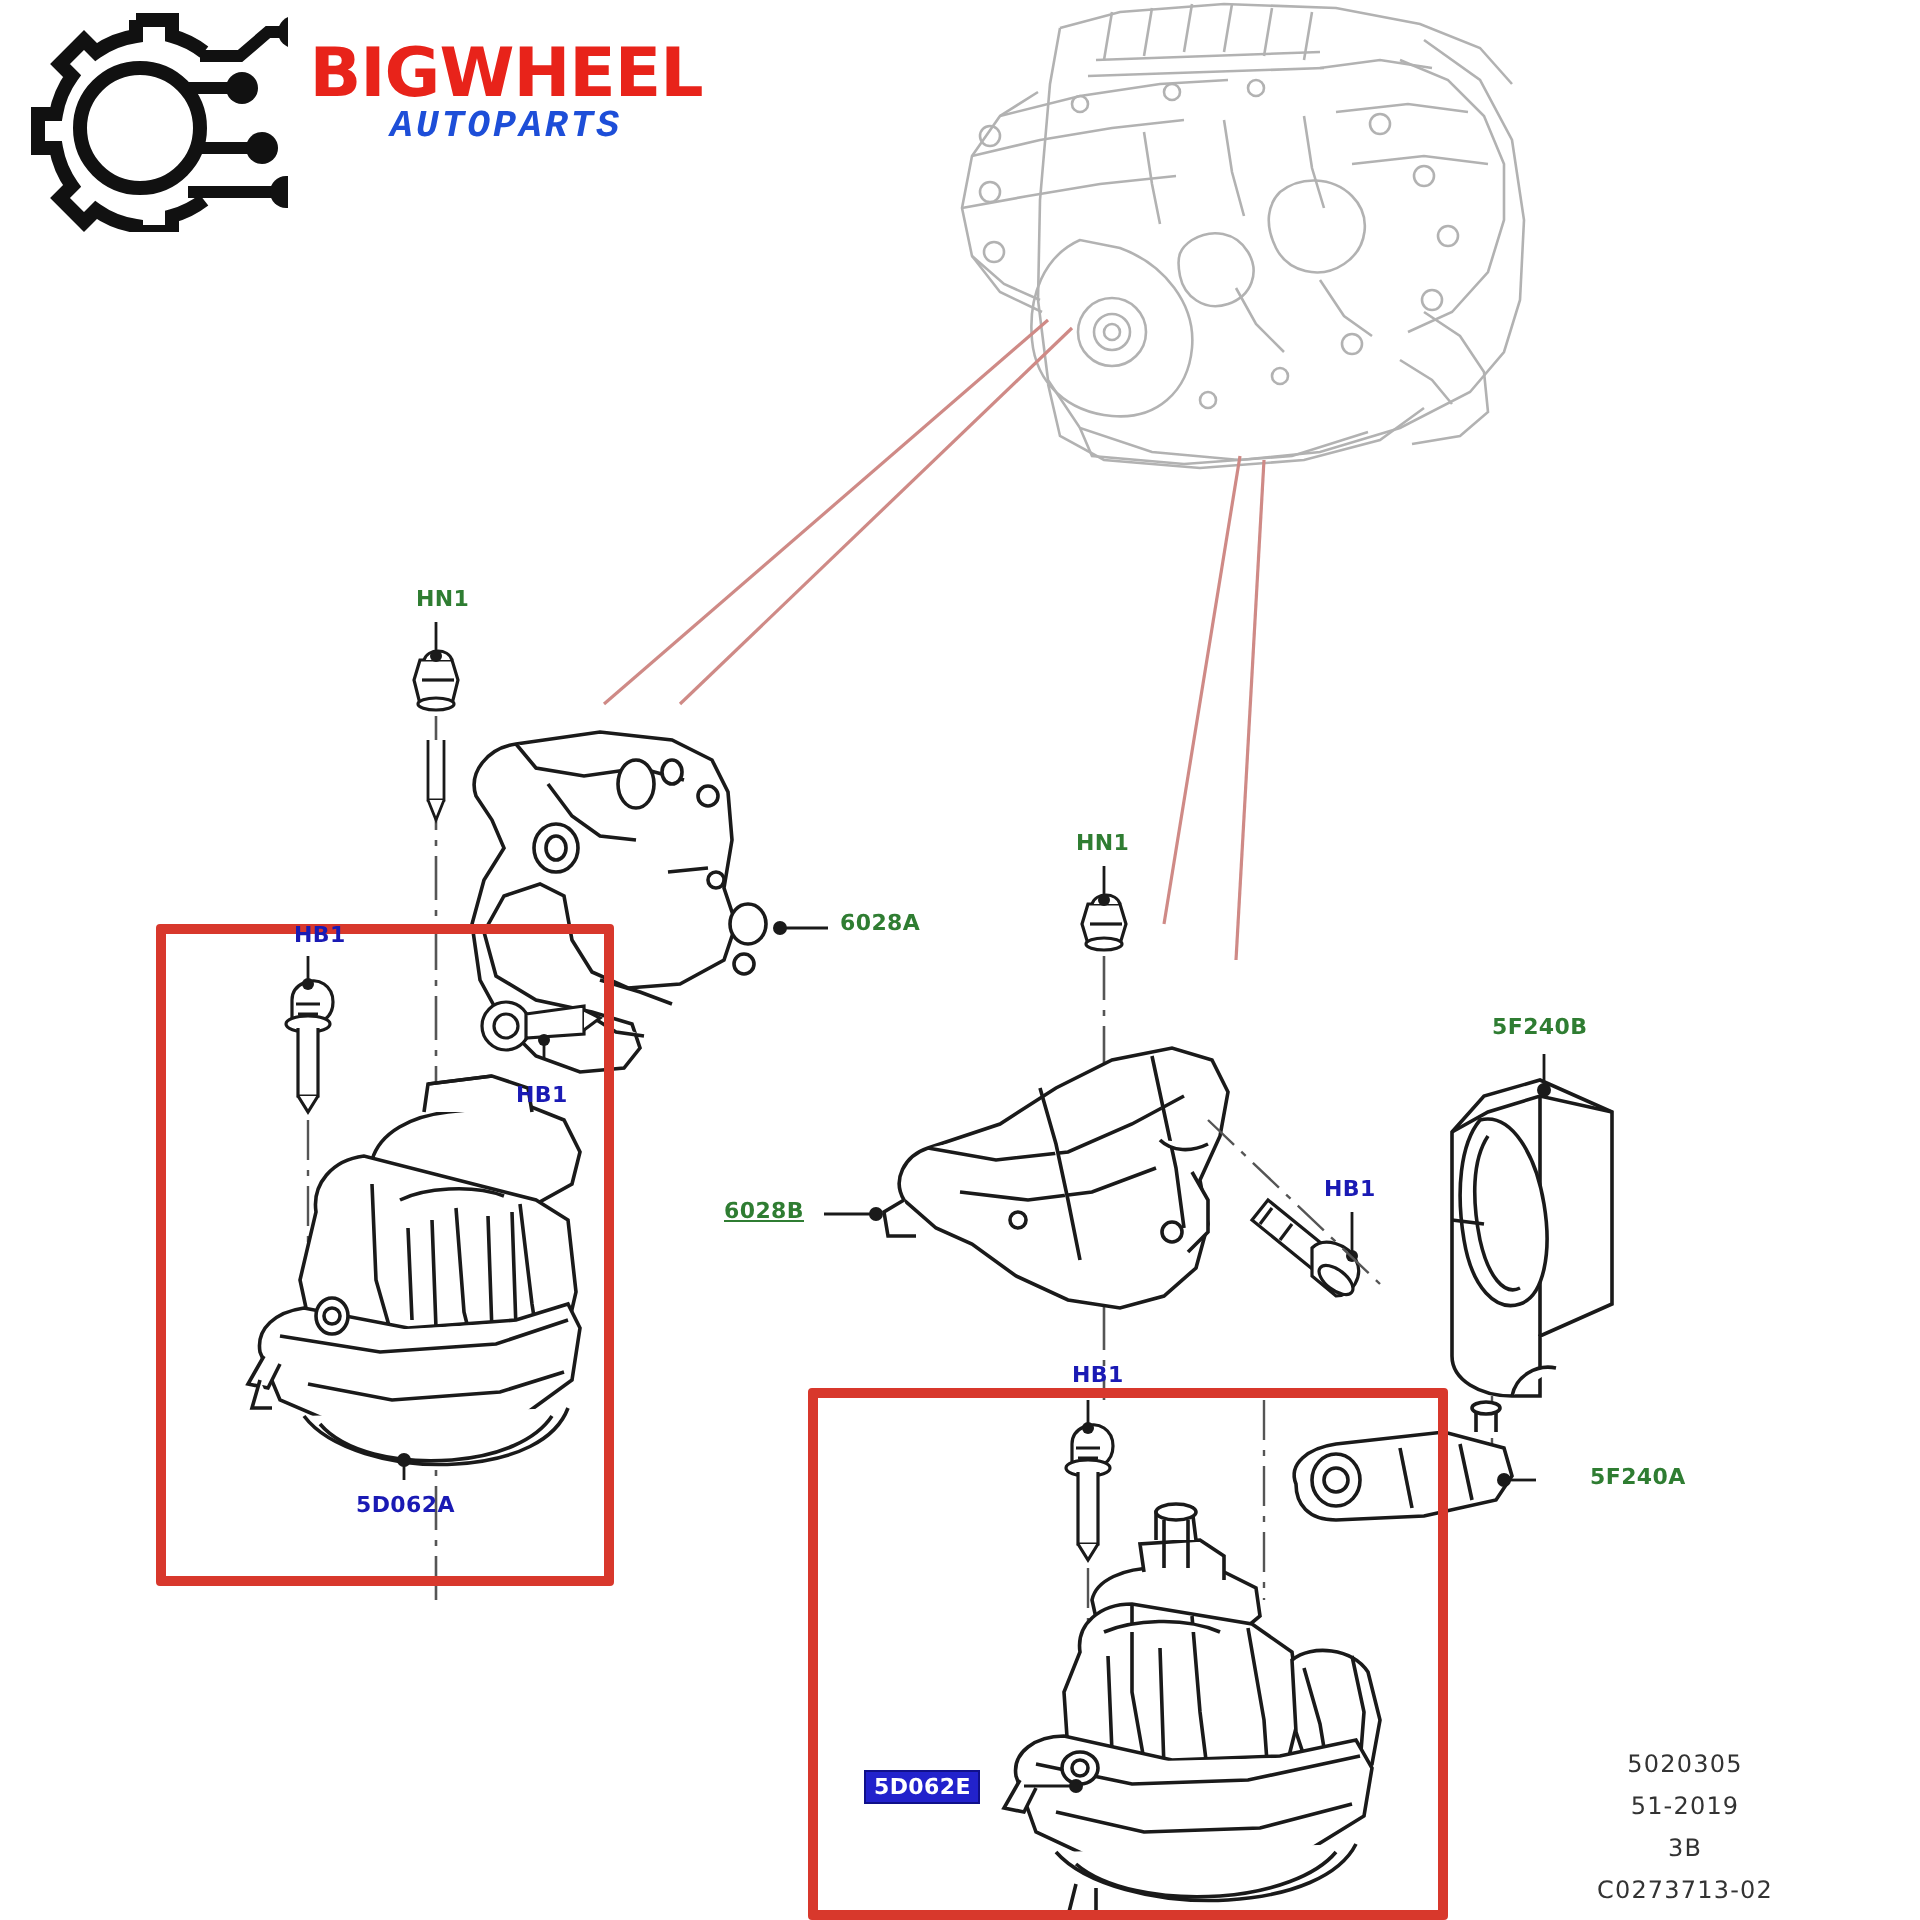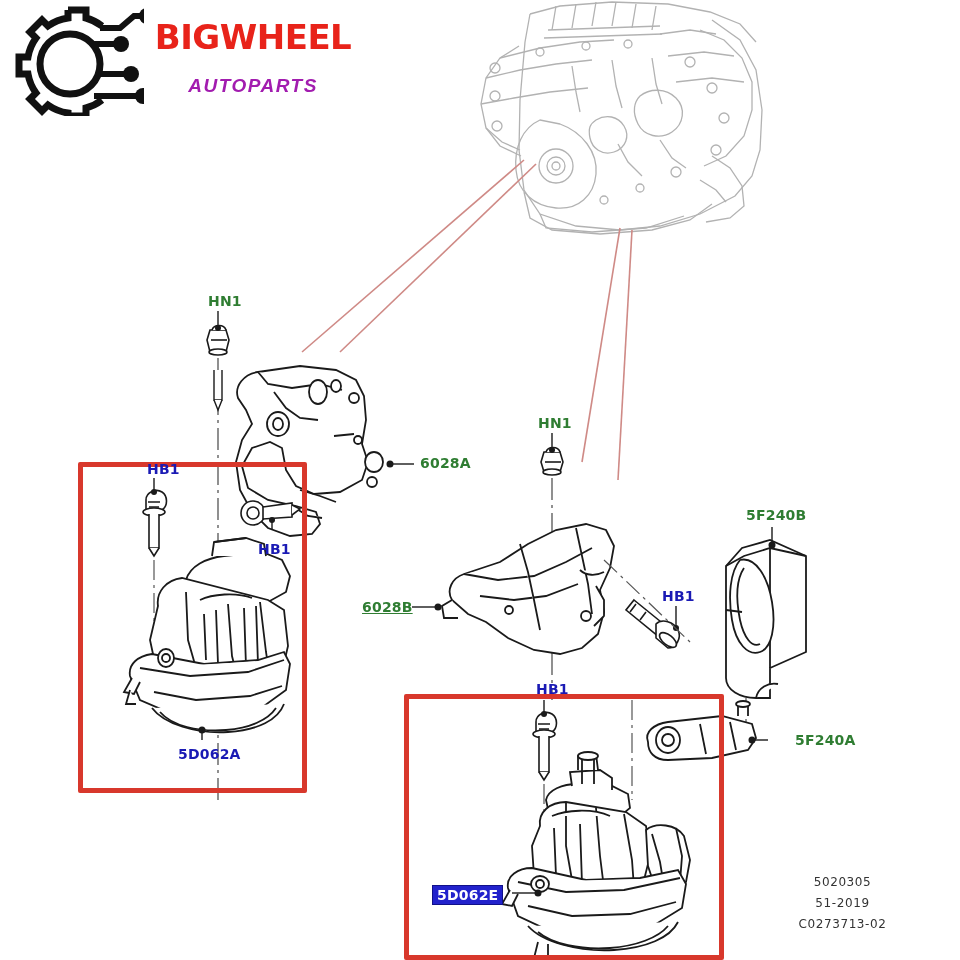--- a/index.html
+++ b/index.html
@@ -16,35 +16,35 @@
   
   #logo{left:0;top:0;width:360px;height:120px;text-align:center;}
   #logo-mark{position:absolute;left:4px;top:4px;width:140px;height:112px;}
   #logo-text{position:absolute;left:148px;top:20px;width:210px;}
   #brand-name{
     font-size:34px;font-weight:bold;color:#e8231a;
     letter-spacing:-0.5px;line-height:1;
     font-family:"DejaVu Sans", sans-serif;
   }
   #brand-sub{
-    font-size:19px;font-weight:bold;color:#a21caf;
-    letter-spacing:1.5px;line-height:1;margin-top:22px;
-    font-family:Liberation Sans, sans-serif;
+    font-size:19px;font-weight:bold;color:#1d4ed8;
+    letter-spacing:1.5px;line-height:1;margin-top:0;
+    font-family:Liberation Mono, monospace;
     font-style:italic;
   }
 
   
   #diagram{left:0;top:0;width:960px;height:960px;}
   #diagram svg{display:block;}
 
   
   .lbl{
     position:absolute;
     font-family:"DejaVu Sans", sans-serif;
-    font-size:14px;font-weight:bold;
+    font-size:11px;font-weight:bold;
     white-space:nowrap;line-height:1;
     letter-spacing:0.2px;
   }
   .lbl.green{color:#2f7d32;}
   .lbl.blue{color:#1a1ab4;}
   .lbl.sel{
     color:#ffffff;background:#2222cc;
     border:1px solid #10108a;
     padding:2px 4px;
     text-align:center;
@@ -367,20 +367,21 @@
   <div class="lbl blue" style="left:662px;top:589px;">HB1</div>
   <div class="lbl green" style="left:746px;top:508px;">5F240B</div>
   <div class="lbl green" style="left:775px;top:733px;margin-left:20px;">5F240A</div>
   <div class="lbl blue" style="left:536px;top:682px;">HB1</div>
 
   <div class="lbl sel" style="left:432px;top:885px;">5D062E</div>
 
   <div id="meta">
     <div>5020305</div>
     <div>51-2019</div>
+    <div>3B</div>
     <div>C0273713-02</div>
   </div>
 
 
   <div id="logo" class="abs">
     <div id="logo-mark">
       <svg width="140" height="112" viewBox="0 0 140 112" xmlns="http://www.w3.org/2000/svg">
 
         <path d="M64 6 L64 14 A46 46 0 0 0 44 22 L38 16 L26 28 L32 34
                  A46 46 0 0 0 24 53 L15 53 L15 70 L24 70 A46 46 0 0 0 32 89

